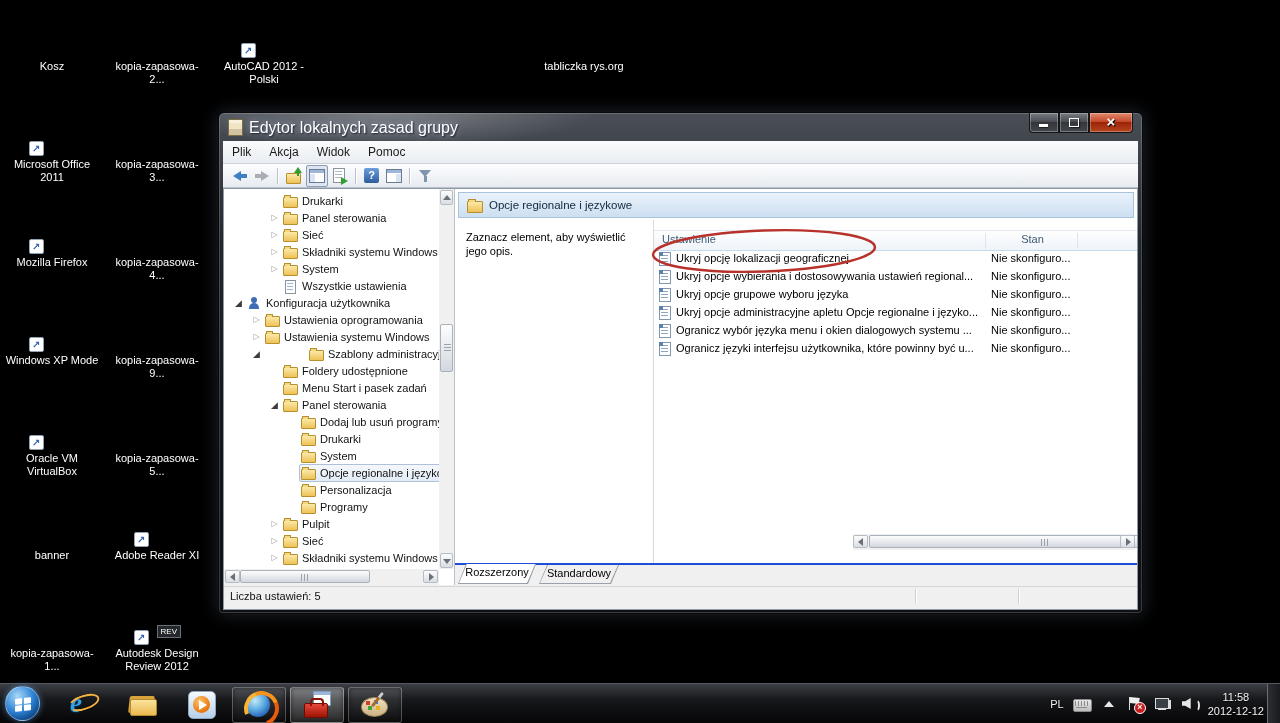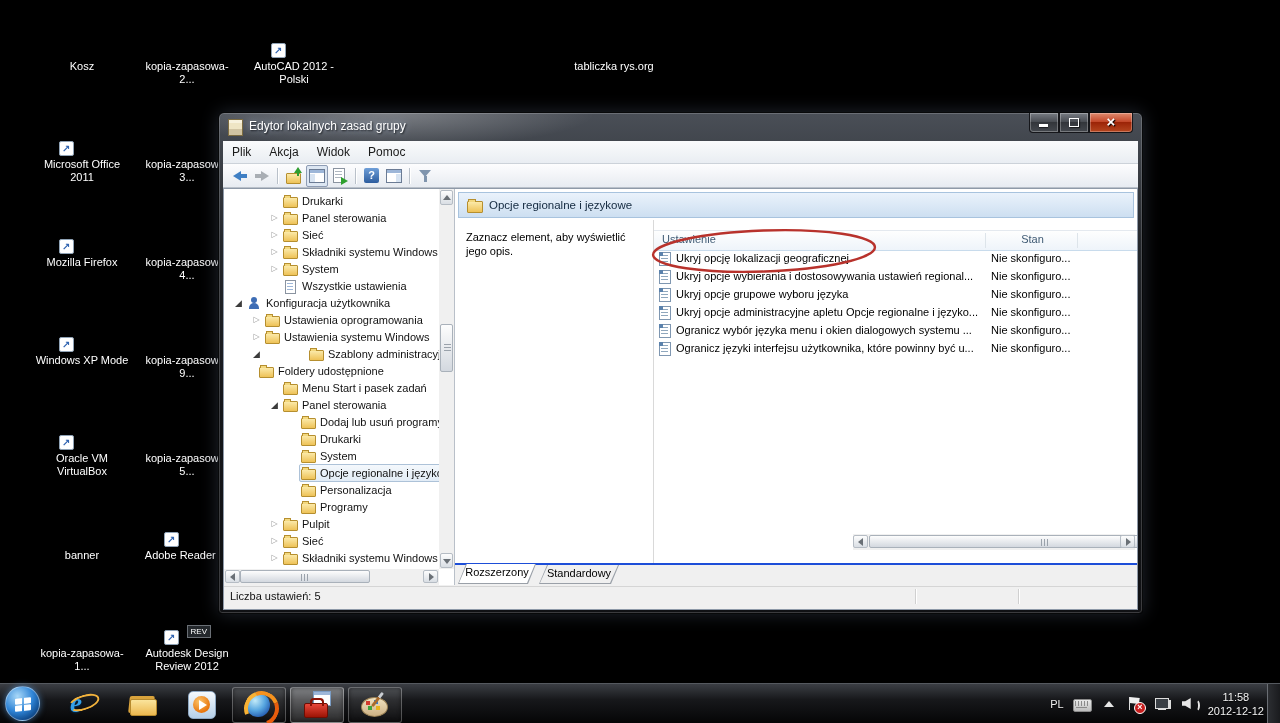--- a/index.html
+++ b/index.html
@@ -1,39 +1,39 @@
 <!DOCTYPE html>
 <html><head>
 <meta charset="utf-8">
 <style>
   html,body{margin:0;padding:0;background:#000;}
   #screen{position:relative;width:1280px;height:723px;background:#000;overflow:hidden;
     font-family:"Liberation Sans","DejaVu Sans",sans-serif;-webkit-font-smoothing:antialiased;}
   
-  .dicon{position:absolute;width:96px;text-align:center;cursor:default;margin-left:30px;}
+  .dicon{position:absolute;width:96px;text-align:center;cursor:default;}
   .dicon .ico{position:relative;width:52px;height:50px;margin:0 auto;display:block;}
   .dicon .lbl{display:block;margin-top:2px;font-size:11px;line-height:13px;color:#fff;
     text-shadow:1px 1px 2px #000,0 0 3px #000;}
   .sc{display:none;position:absolute;left:3px;top:35px;width:13px;height:13px;background:#fff;
     border:1px solid #8fa2b5;border-radius:2px;z-index:5;}
   .sc::before{content:"\2197";position:absolute;left:2px;top:0px;font-size:10px;line-height:13px;color:#2e62b0;font-weight:bold;}
   .dicon.arrow .sc{display:block;}
   .rev{position:absolute;right:2px;top:30px;background:#24282c;color:#fff;font-size:8px;
     padding:1px 3px;border:1px solid #6a6f75;z-index:6;}
   .rev:empty{display:none;}
   
   #gpwindow{position:absolute;left:218px;top:112px;width:923px;height:500px;border-radius:6px 6px 4px 4px;
     background:linear-gradient(#4a4f57,#24272c 26%,#15171b 60%,#101114);
     border:1px solid #08090a;box-shadow:inset 0 0 0 1px rgba(255,255,255,.18),0 0 18px rgba(60,70,85,.55);}
   .titlebar{position:absolute;left:0;top:0;right:0;height:28px;border-radius:6px 6px 0 0;overflow:hidden;}
   .titlebar::before{content:"";position:absolute;inset:0;
     background:radial-gradient(ellipse 300px 50px at 18% 0,rgba(255,255,255,.28),transparent 70%);}
   .title-icon{position:absolute;left:9px;top:6px;width:13px;height:15px;background:#efe5c4;border:1px solid #7c6c42;
     box-shadow:inset 0 3px 0 #f8f2dd, inset 0 -6px 0 rgba(120,100,60,.25);}
-  .title-text{position:absolute;left:30px;top:6px;font-size:12px;color:#fff;
+  .title-text{position:absolute;left:30px;top:6px;font-size:16px;color:#fff;
     text-shadow:0 0 7px rgba(200,220,255,.7),1px 1px 2px #000;}
   .capbtns{position:absolute;right:9px;top:0;display:flex;}
   .capbtn{width:28px;height:19px;border:1px solid #15161a;border-top:none;position:relative;
     background:linear-gradient(#787d84,#4a4e54 45%,#33363b 50%,#44484e);box-shadow:inset 0 0 0 1px rgba(255,255,255,.28);}
   .capbtn.icon-minimize{border-radius:0 0 0 4px;}
   .capbtn.icon-close{width:42px;border-radius:0 0 4px 0;
     background:linear-gradient(#e08b6f,#c4492b 45%,#9c2407 50%,#b5461f);}
   .capbtn i{display:block;position:absolute;}
   .capbtn.icon-minimize i{left:9px;top:11px;width:9px;height:3px;background:#fff;box-shadow:0 1px 1px #00000088;}
   .capbtn.icon-maximize i{left:9px;top:5px;width:8px;height:7px;border:1px solid #fff;box-shadow:1px 1px 1px #00000088;}
@@ -541,21 +541,21 @@
             </div>
 
             <div class="trow icon-folder exp-expanded" style="padding-left: 26px; gap: 44px;">
               <span class="exp"></span>
               <span class="selwrap">
                 <span class="ti"></span>
                 <span class="tlbl">Szablony administracyjne</span>
               </span>
             </div>
 
-            <div class="trow icon-folder exp-none" style="padding-left: 20px;">
+            <div class="trow icon-folder exp-none" style="padding-left: 44px;">
               <span class="exp"></span>
               <span class="selwrap">
                 <span class="ti"></span>
                 <span class="tlbl">Foldery udostępnione</span>
               </span>
             </div>
 
             <div class="trow icon-folder exp-none" style="padding-left: 44px;">
               <span class="exp"></span>
               <span class="selwrap">

